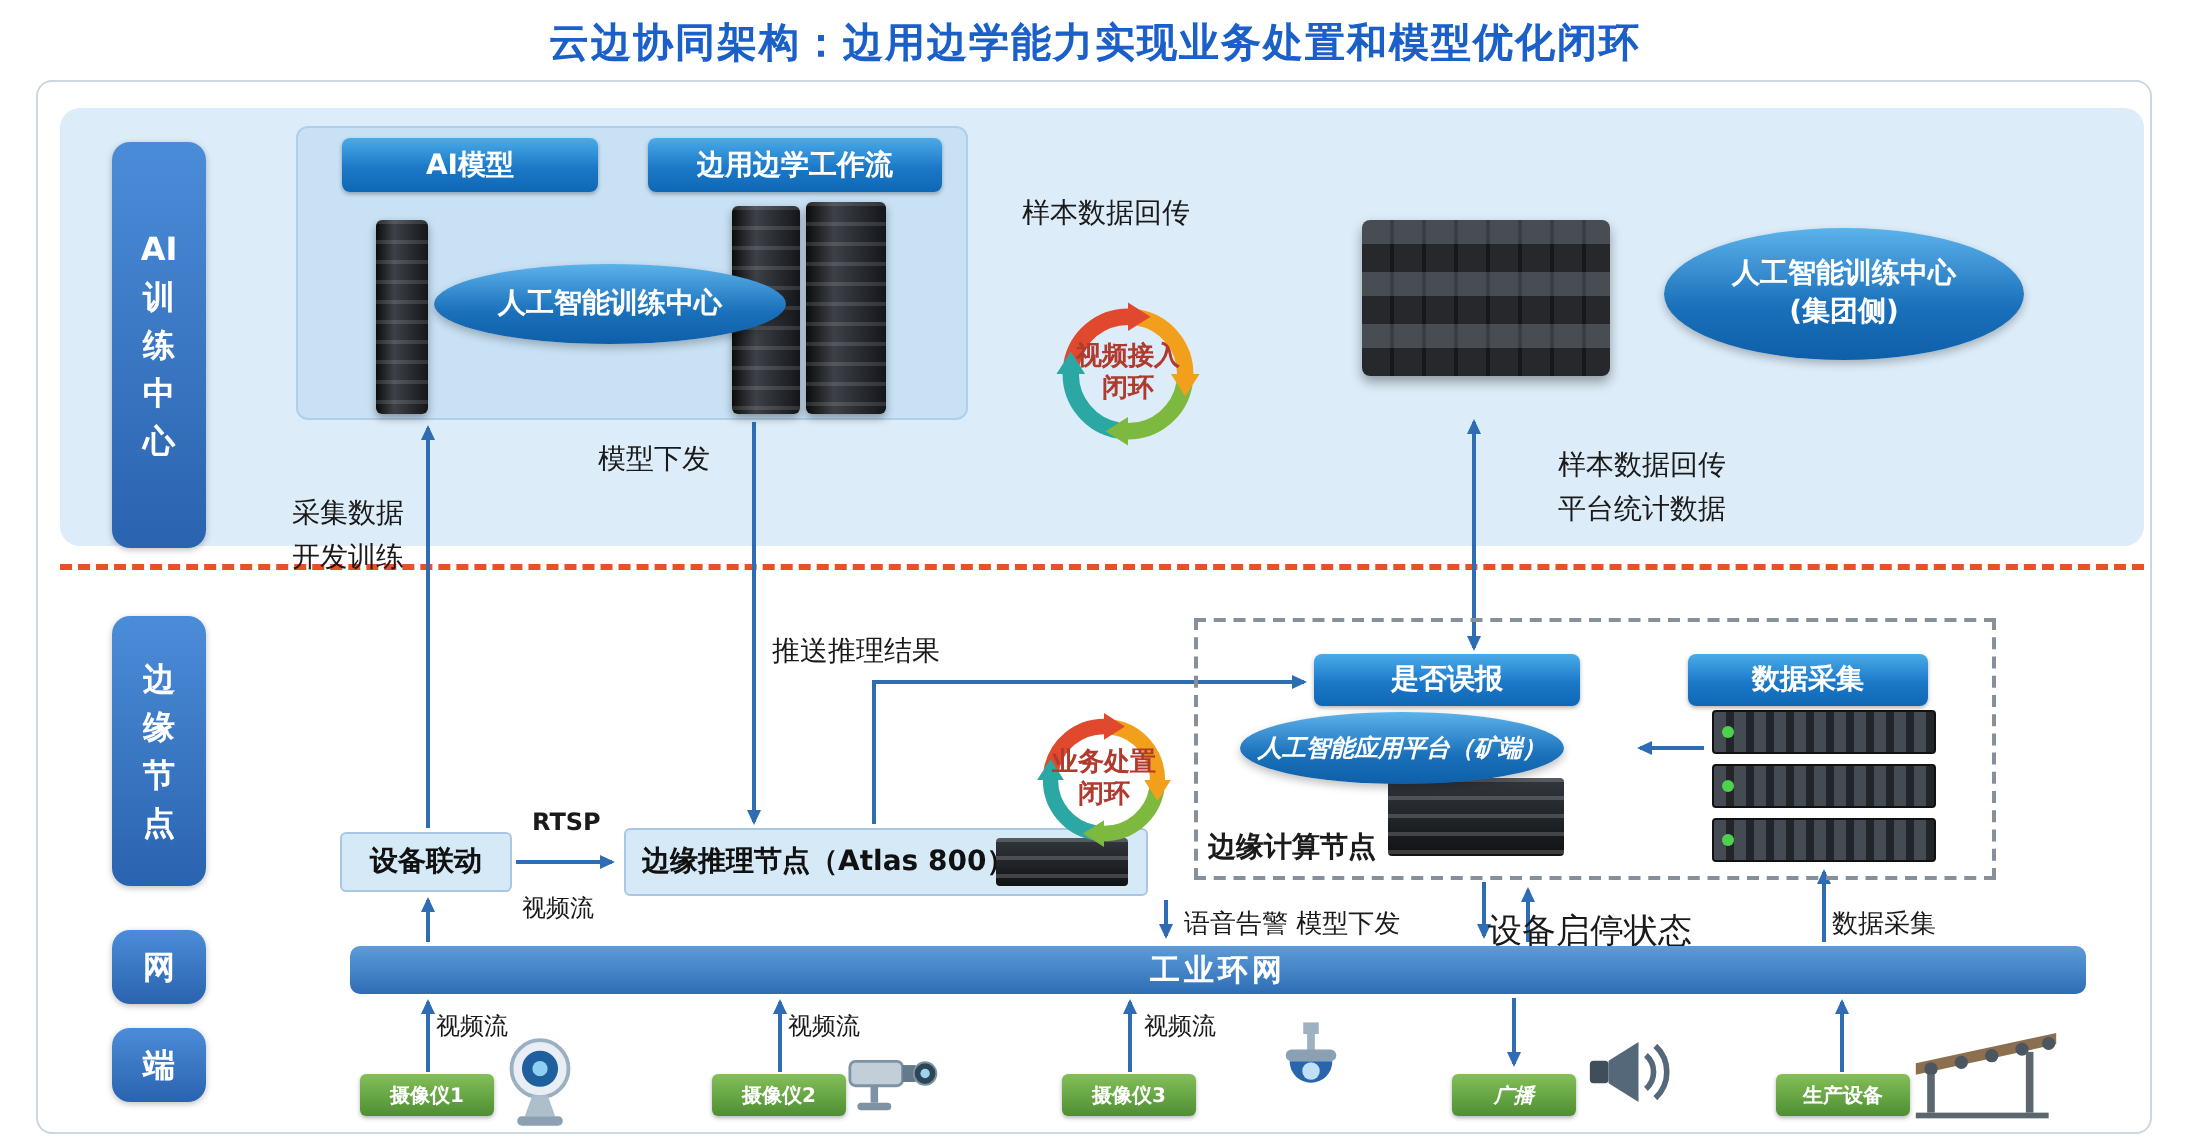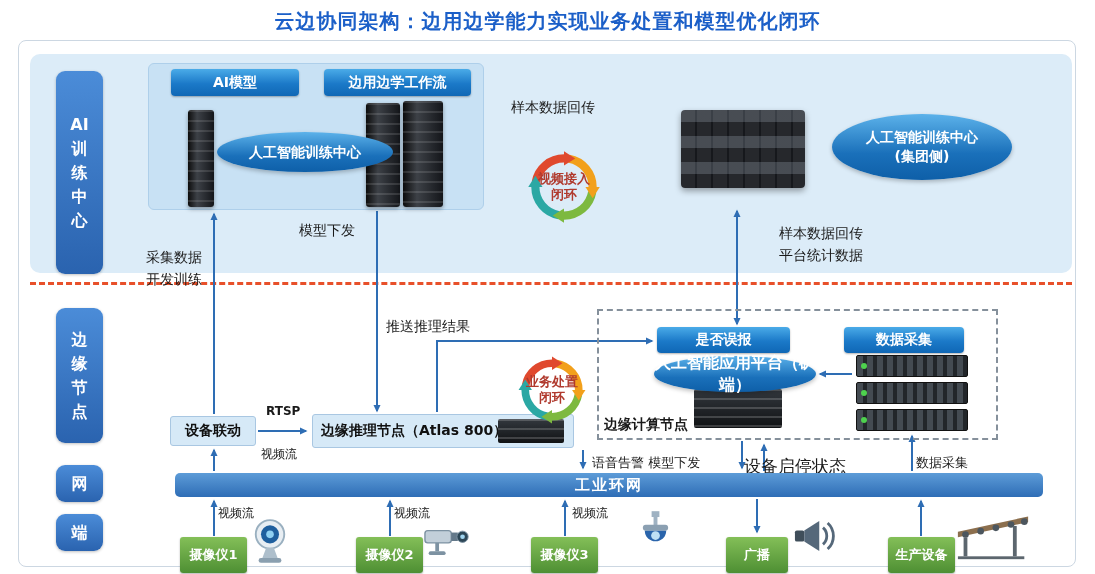--- a/index.html
+++ b/index.html
@@ -23,22 +23,22 @@
          font-size:14px; display:flex; align-items:center; justify-content:center; border-radius:4px;
          box-shadow:0 1px 2px rgba(0,0,0,.3); }
   .ellipse { background:linear-gradient(180deg,#5cb2ea,#1a70ba 60%,#0e5fa8); color:#fff; font-weight:bold;
              display:flex; align-items:center; justify-content:center; border-radius:50%; text-align:center;
              white-space:pre-line; line-height:1.35; box-shadow:0 2px 4px rgba(0,0,0,.25); }
   .lightbox { background:#d6e9f7; border:1px solid #a9c7e2; color:#111; font-weight:bold; font-size:14px;
               display:flex; align-items:center; justify-content:center; border-radius:3px; }
   .flow { font-size:14px; color:#1a1a1a; white-space:pre-line; line-height:1.55; }
   .flow.small { font-size:12px; }
   .flow.bold { font-weight:bold; }
-  .greenlbl { background:linear-gradient(180deg,#84bf58,#4e8f33); color:#fff; font-weight:bold; font-size:13px;
-              display:flex; align-items:center; justify-content:center; border-radius:3px; height:36px;
+  .greenlbl { background:linear-gradient(180deg,#84bf58,#4e8f33); color:#fff; font-weight:bold; font-size:10px;
+              display:flex; align-items:center; justify-content:center; border-radius:3px; height:21px;
               box-shadow:0 1px 2px rgba(0,0,0,.3); }
   .ringbar { background:linear-gradient(180deg,#5d9cd8,#2e6db6); border-radius:5px; color:#fff; font-weight:bold;
              font-size:15px; display:flex; align-items:center; justify-content:center; letter-spacing:2px; }
   .dashedbox { border:2px dashed #85909b; background:transparent; }
   .tower { background:
              repeating-linear-gradient(180deg, rgba(255,255,255,.12) 0 2px, rgba(0,0,0,0) 2px 10px),
              linear-gradient(90deg,#0c0c0c,#3d4147 35%,#14161a);
            border-radius:3px; box-shadow:0 2px 4px rgba(0,0,0,.35); }
   .rackserver { background:
              repeating-linear-gradient(90deg, rgba(255,255,255,.07) 0 14px, rgba(255,255,255,0) 14px 16px),
@@ -145,21 +145,21 @@
 平台统计数据</div>
 
   <div class="c flow" style="left:386px;top:316px;">推送推理结果</div>
 
   <div class="c dashedbox" style="left:597px;top:309px;width:401px;height:131px;"></div>
   <div class="c flow bold" style="left:604px;top:414px;">边缘计算节点</div>
 
   <div class="c btn" style="left:657px;top:327px;width:133px;height:26px;">是否误报</div>
   <div class="c btn" style="left:844px;top:327px;width:120px;height:26px;">数据采集</div>
   <div class="c miniserver" style="left:694px;top:389px;width:88px;height:39px;"></div>
-  <div class="c ellipse" style="left:654px;top:356px;width:162px;height:36px;font-size:16px;">人工智能应用平台（矿端）</div>
+  <div class="c ellipse" style="left:620px;top:356px;width:162px;height:36px;font-size:12px;font-style:italic;">人工智能应用平台（矿端）</div>
   <div class="c rackstack" style="left:856px;top:355px;width:112px;height:76px;">
     <div class="ru"></div>
       <div class="ru"></div>
       <div class="ru"></div>
   </div>
 
   <div class="loop" style="left:509px;top:347px;width:86px;height:86px;">
     <svg viewBox="0 0 90 90" width="100%" height="100%">
       <g fill="none" stroke-width="8">
         <path d="M17.4 40.1 A28 28 0 0 1 45 17" stroke="#e0492e"></path>
@@ -191,21 +191,21 @@
 
   <div class="c ringbar" style="left:175px;top:473px;width:868px;height:24px;">工业环网</div>
 
   <div class="c flow small" style="left:218px;top:504px;">视频流</div>
   <div class="c flow small" style="left:394px;top:504px;">视频流</div>
   <div class="c flow small" style="left:572px;top:504px;">视频流</div>
 
   <div class="c greenlbl" style="left:180px;top:537px;width:67px;">摄像仪1</div>
   <div class="c greenlbl" style="left:356px;top:537px;width:67px;">摄像仪2</div>
   <div class="c greenlbl" style="left:531px;top:537px;width:67px;">摄像仪3</div>
-  <div class="c greenlbl" style="left:726px;top:537px;width:62px;">广播</div>
+  <div class="c greenlbl" style="left:726px;top:537px;width:62px;font-style:italic;">广播</div>
   <div class="c greenlbl" style="left:888px;top:537px;width:67px;">生产设备</div>
 
   <svg class="c" style="left:251px;top:518px;" width="38" height="46" viewBox="0 0 40 48">
     <circle cx="20" cy="17" r="15" fill="#e8eef3" stroke="#9ab0c0" stroke-width="2"></circle>
     <circle cx="20" cy="17" r="9.5" fill="#1f5f9e"></circle>
     <circle cx="20" cy="17" r="4" fill="#8fd0f2"></circle>
     <path d="M16 31 L24 31 L28 42 L12 42 z" fill="#aebfcc"></path>
     <rect x="8" y="42" width="24" height="5" rx="2.5" fill="#8ba0b0"></rect>
   </svg>
 

